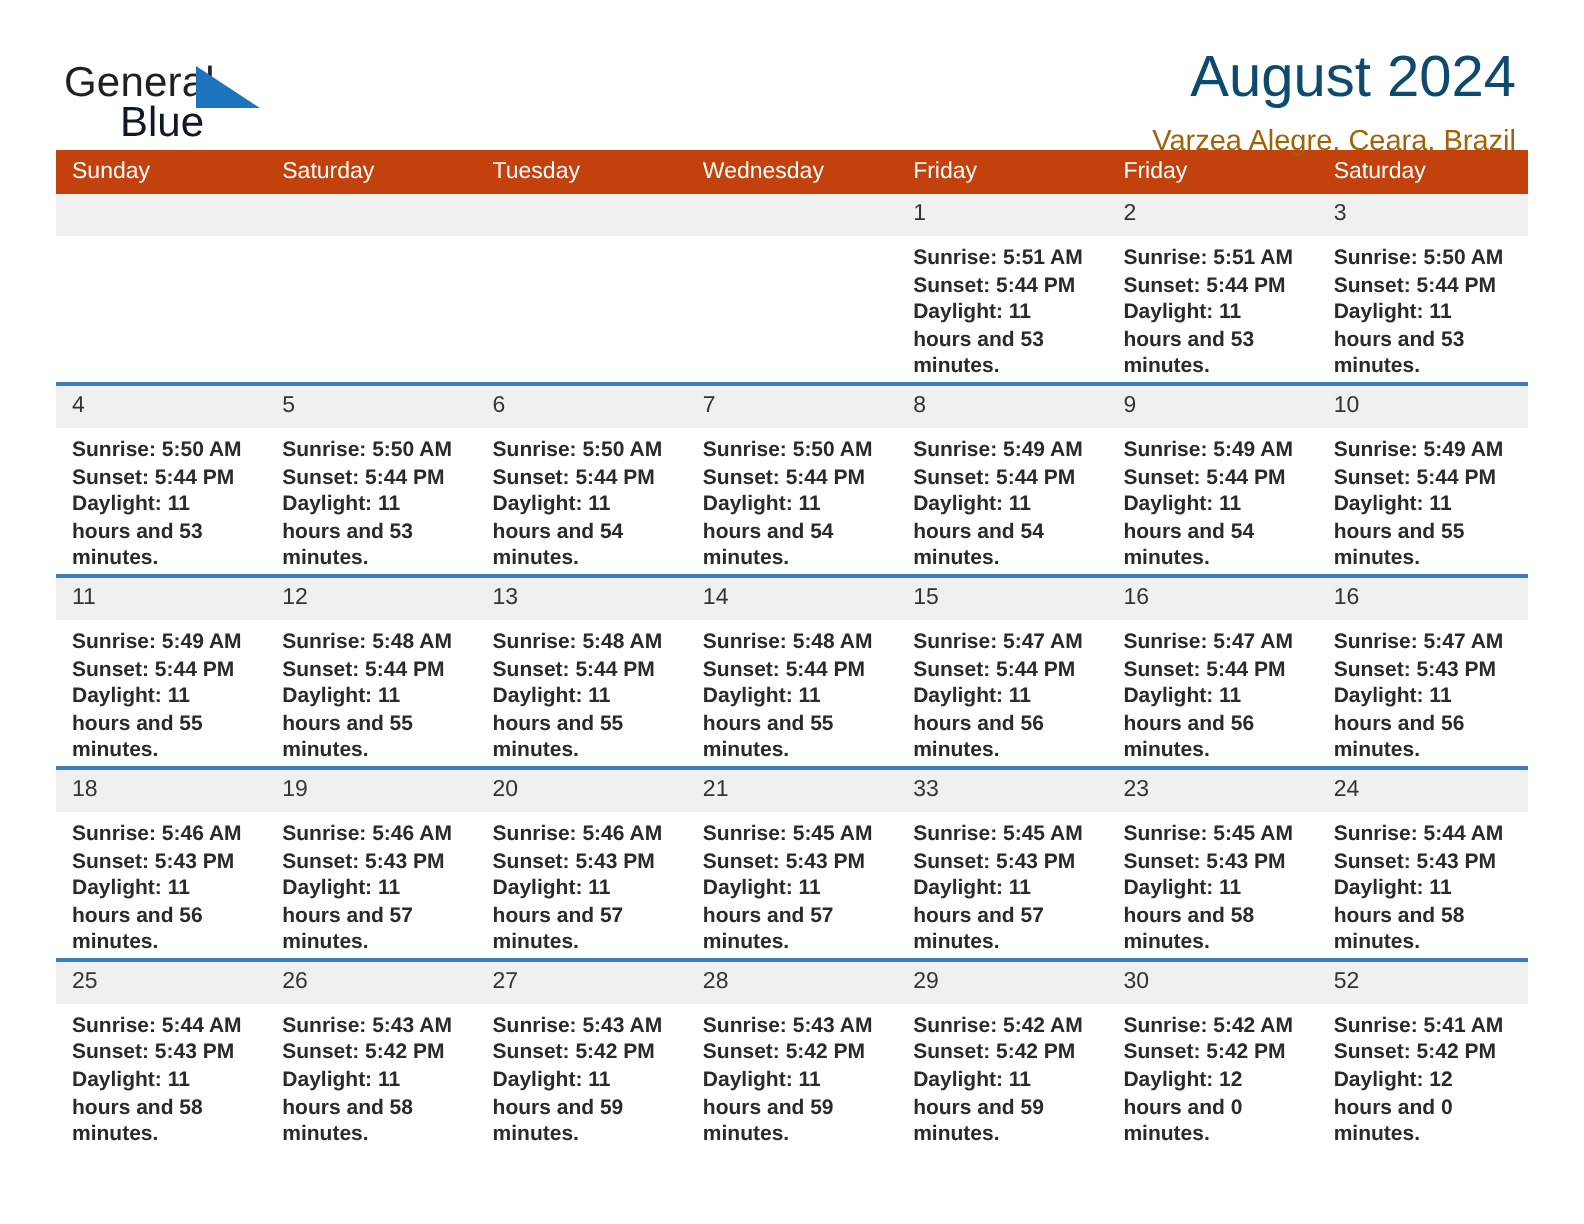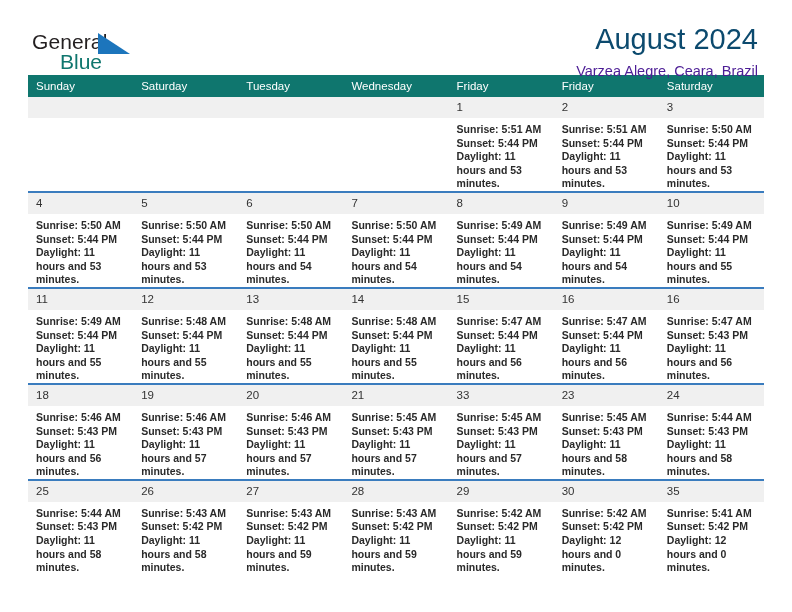--- a/index.html
+++ b/index.html
@@ -49,54 +49,54 @@
   .logo-tri {
     position: absolute;
     left: 66px;
     top: 3px;
   }
   .logo-blue {
     position: absolute;
     left: 28px;
     top: 20px;
     font-size: 21px;
-    color: #0f766e;
+    color: #0f172a;
     font-family: "Liberation Sans", sans-serif;
   }
 
   .title-block {
     position: absolute;
     right: 6px;
     top: 22px;
     text-align: right;
   }
   .cal-title {
     font-size: 29px;
     font-weight: normal;
     color: #0c4a6e;
     line-height: 34px;
     white-space: nowrap;
   }
   .cal-subtitle {
     font-size: 14.5px;
-    color: #4c1d95;
+    color: #a16207;
     line-height: 22px;
     margin-top: 4px;
     white-space: nowrap;
   }
 
   
   .calendar {
     width: 736px;
     border-collapse: collapse;
     table-layout: fixed;
   }
 
   .calendar thead th {
-    background: #0f766e;
+    background: #c2410c;
     color: #ffffff;
     font-size: 11.5px;
     font-weight: normal;
     text-align: left;
     padding: 5px 0 5px 8px;
     height: 20px;
     box-sizing: border-box;
     border: none;
   }
 
@@ -432,21 +432,21 @@
           </td>
           <td>
             <div class="daynum">30</div>
             <div class="info">
               <div>Sunrise: 5:42 AM</div>
               <div>Sunset: 5:42 PM</div>
               <div class="dl">Daylight: 12 hours and 0 minutes.</div>
             </div>
           </td>
           <td>
-            <div class="daynum">35</div>
+            <div class="daynum">52</div>
             <div class="info">
               <div>Sunrise: 5:41 AM</div>
               <div>Sunset: 5:42 PM</div>
               <div class="dl">Daylight: 12 hours and 0 minutes.</div>
             </div>
           </td>
         </tr>
       </tbody>
   </table>
 

